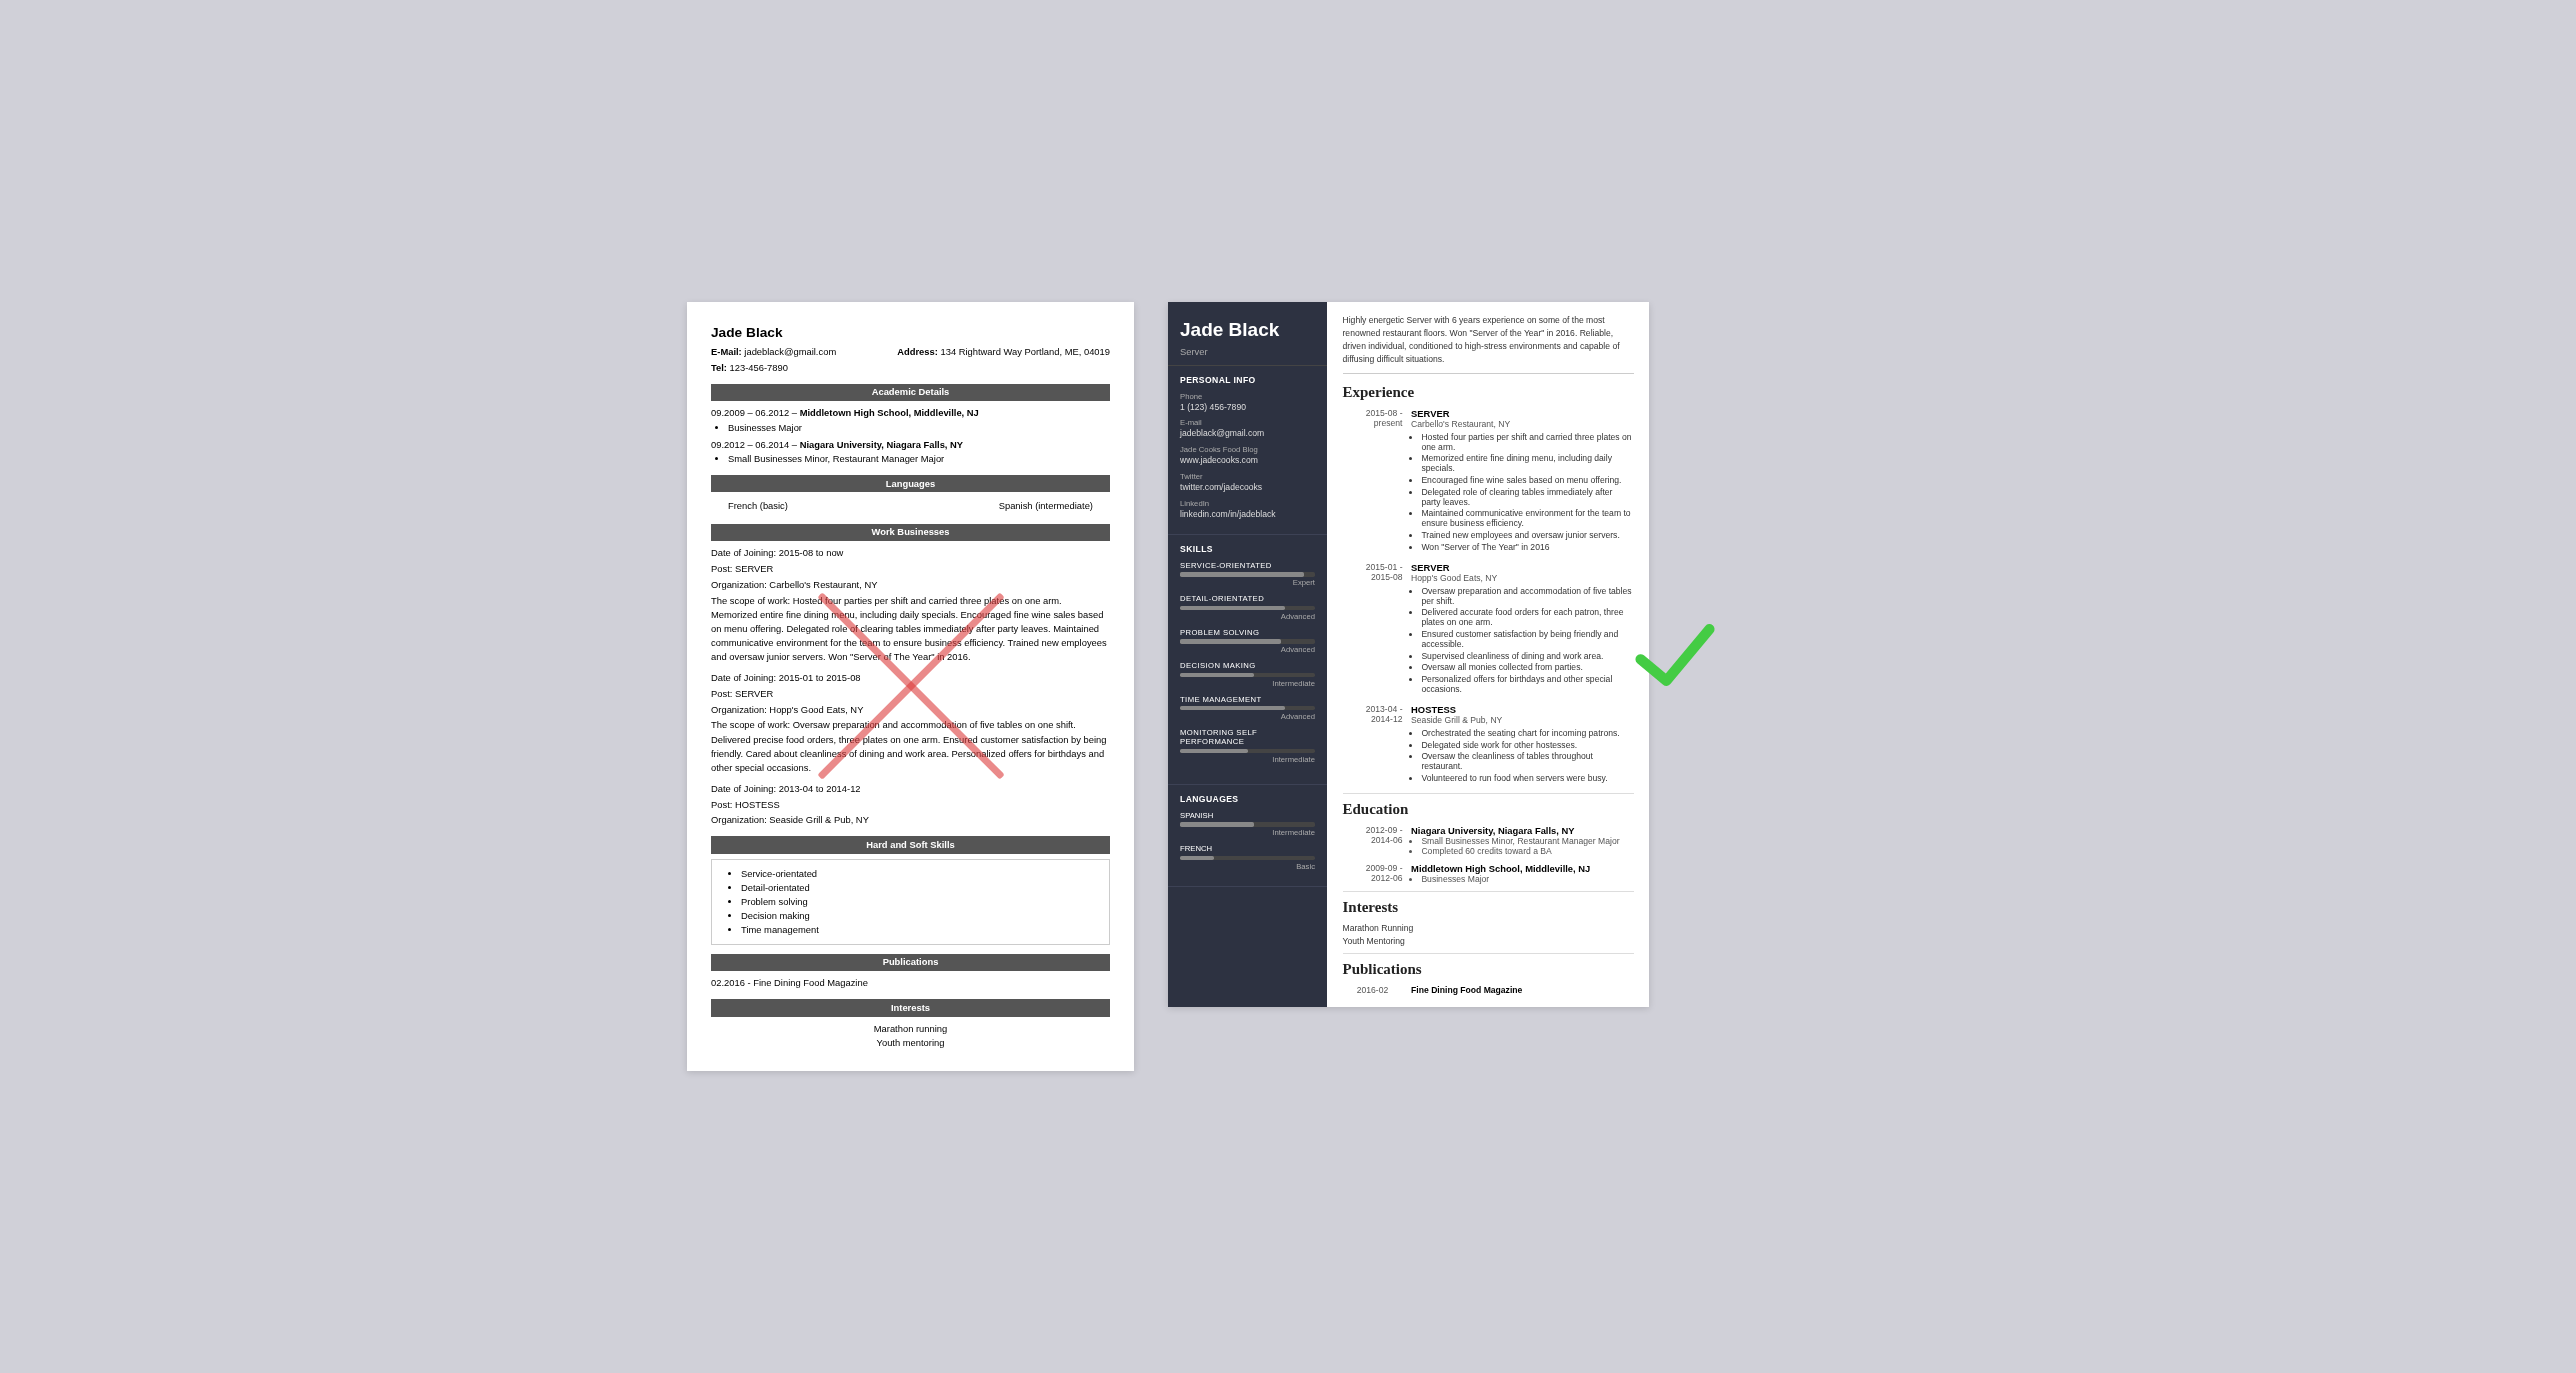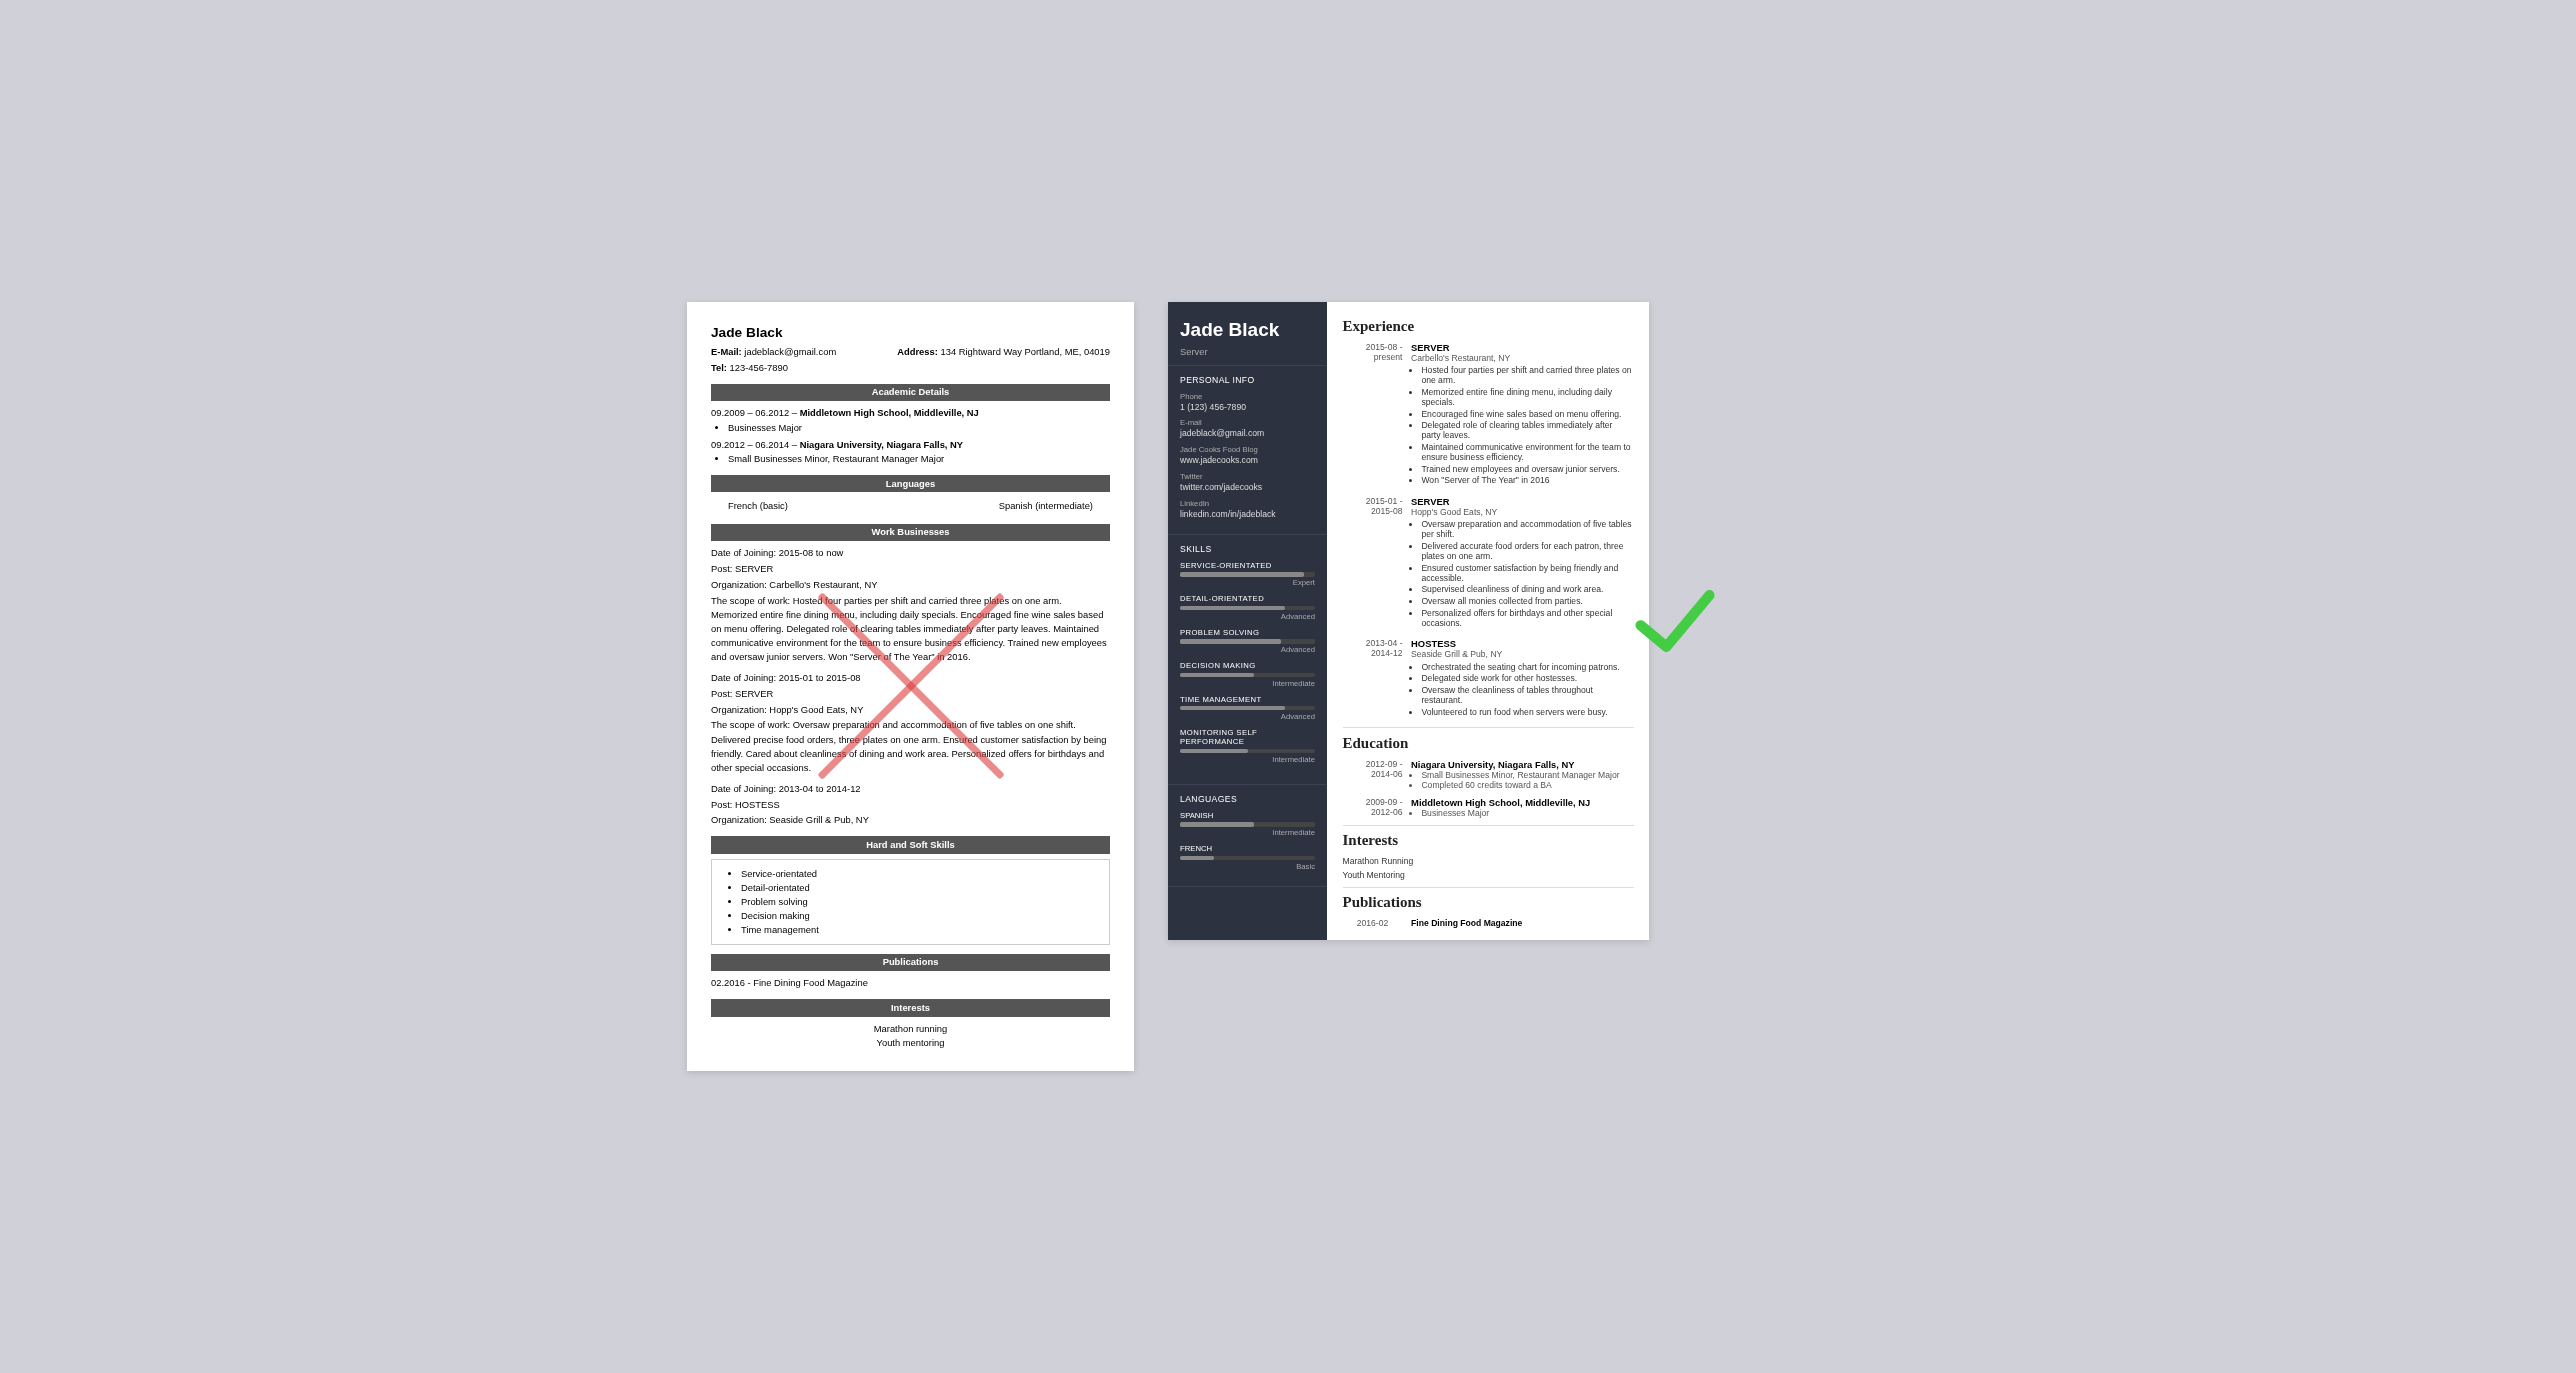--- a/index.html
+++ b/index.html
@@ -126,21 +126,21 @@
       font-size: 9.4px;
       color: #aaa;
       margin-top: 3.4px;
     }
     .resume-right .sidebar .section {
       padding: 8.6px 12px;
       border-bottom: 0.9px solid #3d4255;
     }
     .resume-right .sidebar .section-title {
       font-size: 8.6px;
-      font-weight: normal;
+      font-weight: bold;
       margin-bottom: 6.9px;
       text-transform: uppercase;
       letter-spacing: 0.4px;
     }
     .resume-right .sidebar .info-label {
       font-size: 7.7px;
       color: #aaa;
       margin-bottom: 0.9px;
     }
     .resume-right .sidebar .info-value {
@@ -470,20 +470,21 @@
       <div class="skill-bar-bg">
         <div class="skill-bar-fill" style="width:25%"></div>
       </div>
       <div class="skill-level">Basic</div>
     </div>
             </div>
         </div>
       </div>
 
       <div class="main">
+        <div class="summary">Highly energetic Server with 6 years experience on some of the most renowned restaurant floors. Won "Server of the Year" in 2016. Reliable, driven individual, conditioned to high-stress environments and capable of diffusing difficult situations.</div>
 
         <div class="section-title">Experience</div>
         <div id="exp-entries">
     <div class="exp-entry">
       <div class="exp-dates">2015-08 -<br>present</div>
       <div class="exp-content">
         <div class="exp-title">SERVER</div>
         <div class="exp-company">Carbello's Restaurant, NY</div>
         <ul class="exp-bullets">
                   <li>Hosted four parties per shift and carried three plates on one arm.</li>

